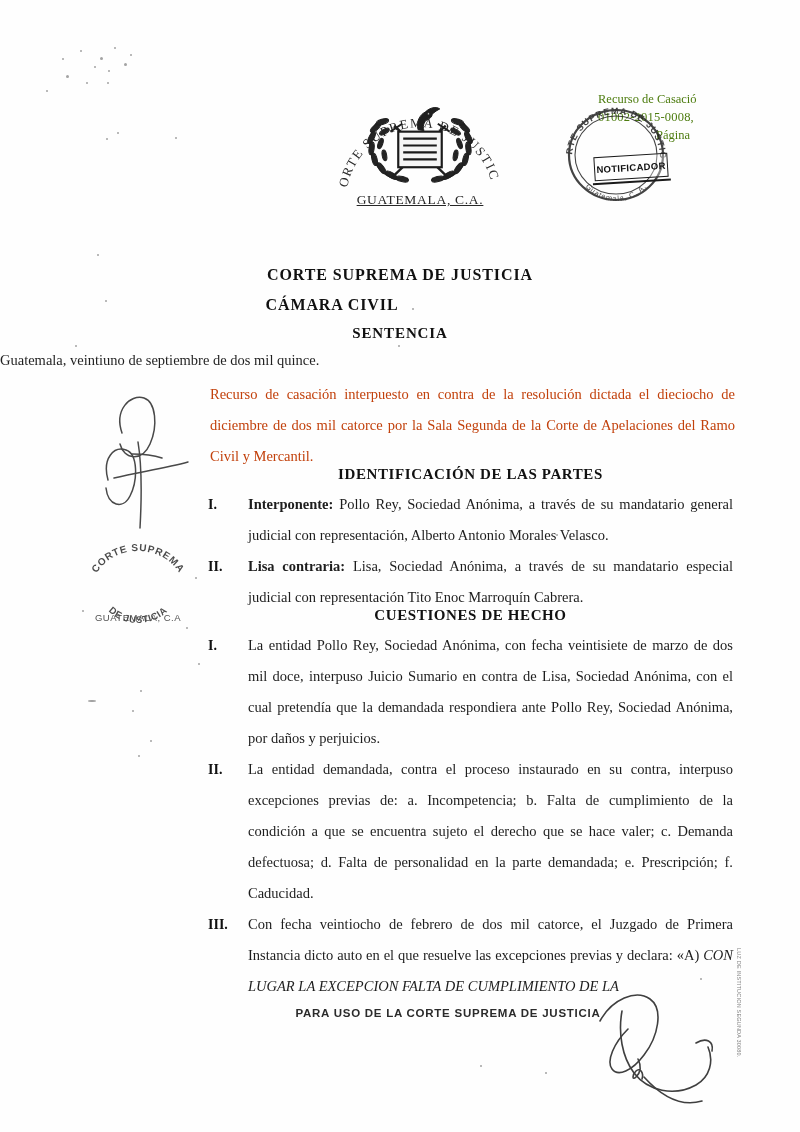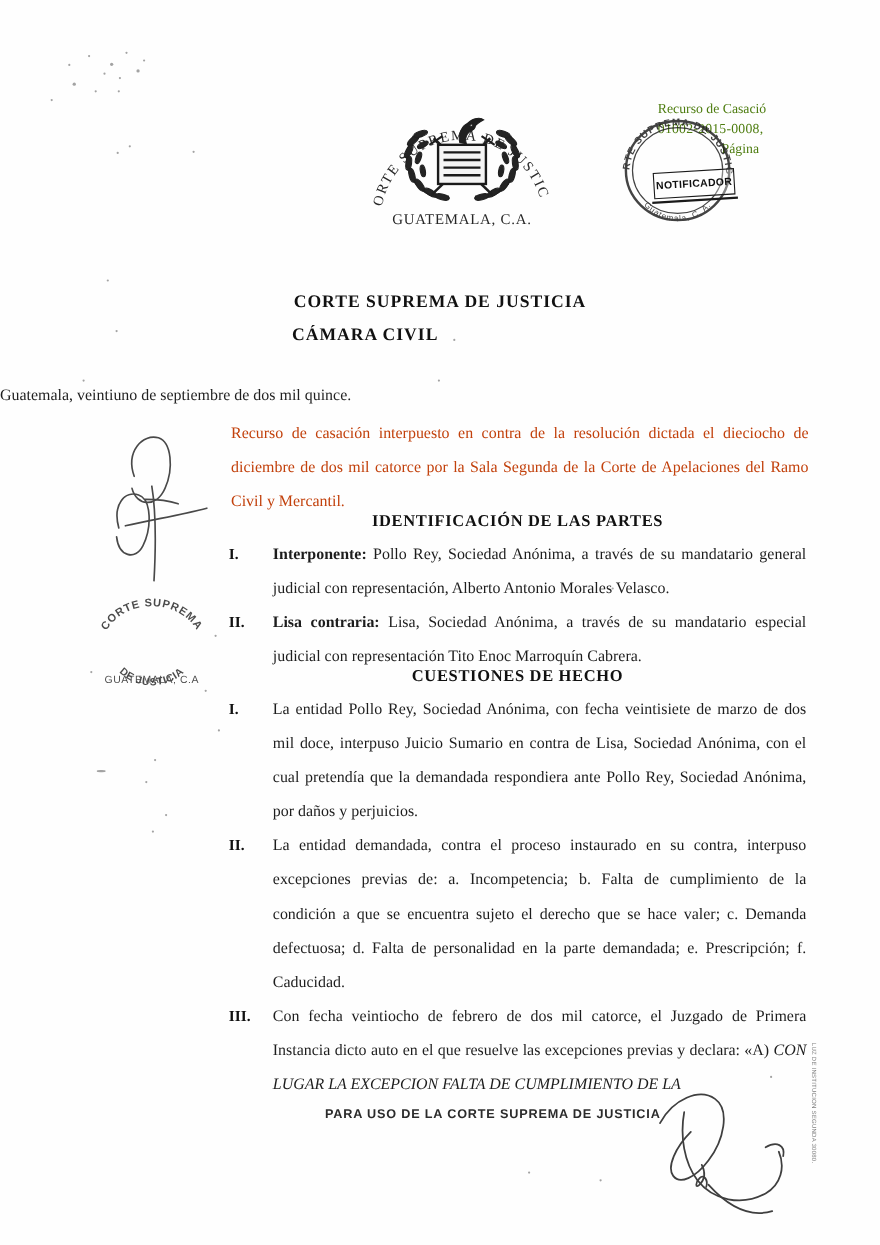--- a/index.html
+++ b/index.html
@@ -54,20 +54,21 @@
   }
   .emblem-country {
     position: absolute;
     left: 0;
     top: 112px;
     width: 180px;
     font-size: 13.5px;
     letter-spacing: .7px;
     color: #262626;
     font-family: "Liberation Serif", serif;
+    text-decoration: underline;
   }
 
   
   .case-head {
     position: absolute;
     left: 598px;
     top: 90px;
     width: 175px;
     font-size: 12.5px;
     line-height: 1.45;
@@ -397,20 +398,21 @@
       <textPath href="#stampbot" startOffset="50%" text-anchor="middle">Guatemala, C. A.</textPath>
     </text>
   </svg>
 
   <div class="stamp-notif">
     <span>NOTIFICADOR</span>
   </div>
 
   <div class="doc-title">CORTE SUPREMA DE JUSTICIA</div>
   <div class="doc-sub1">CÁMARA CIVIL</div>
+  <div class="doc-sub2">SENTENCIA</div>
   <div class="dateline">Guatemala, veintiuno de septiembre de dos mil quince.</div>
 
   <div class="intro">Recurso de casación interpuesto en contra de la resolución dictada el dieciocho de diciembre de dos mil catorce por la Sala Segunda de la Corte de Apelaciones del Ramo Civil y Mercantil.</div>
 
   <svg class="hand-left" viewBox="0 0 120 145">
     <g fill="none" stroke="#2a2a2a" stroke-width="1.5" stroke-linecap="round">
       <path d="M30,45 C22,22 38,6 52,10 C64,14 66,38 58,56 C50,74 32,72 28,56"></path>
       <path d="M16,92 C10,70 22,58 34,62 C46,66 46,92 38,108 C31,122 16,118 14,100"></path>
       <path d="M46,54 C50,78 50,104 48,140"></path>
       <path d="M22,90 C48,84 74,80 96,74"></path>

